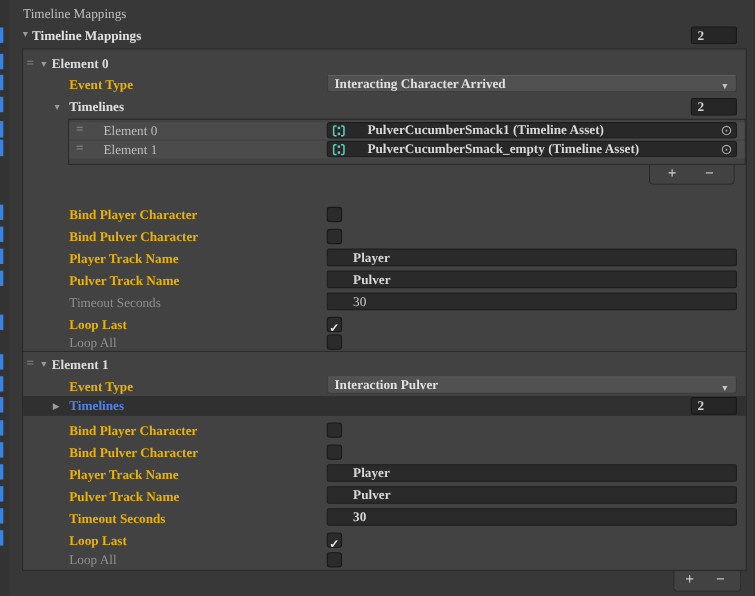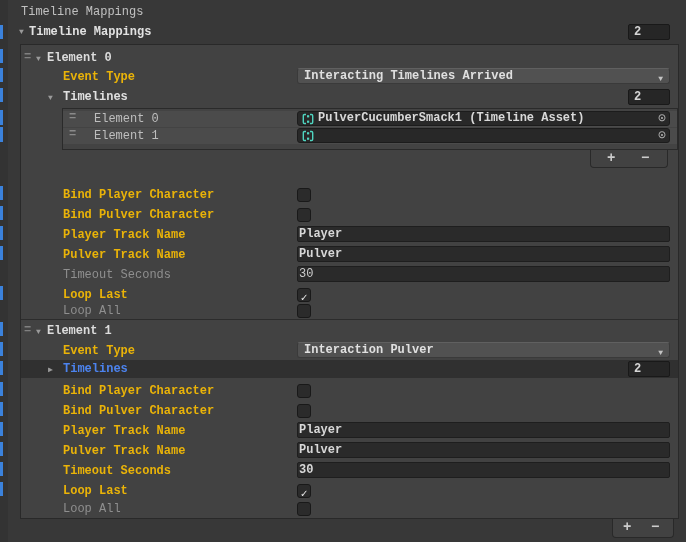--- a/index.html
+++ b/index.html
@@ -1,17 +1,17 @@
 <!DOCTYPE html>
 <html><head>
 <meta charset="utf-8">
 <style>
   html,body{margin:0;padding:0;background:#2b2b2b;}
   .screen{position:relative;width:686px;height:542px;background:#383838;overflow:hidden;
-          font-family:Liberation Mono, monospace;font-size:12px;color:#c8c8c8;-webkit-font-smoothing:antialiased;}
+          font-family:Liberation Serif, serif;font-size:12px;color:#c8c8c8;-webkit-font-smoothing:antialiased;}
   .gutter{position:absolute;left:0;top:0;width:8px;height:542px;background:#333333;}
   .obar{position:absolute;left:0;width:3px;height:14px;background:#3b82dc;z-index:5;}
   .plabel{position:absolute;left:21px;top:4px;height:16px;line-height:16px;color:#c1c1c1;}
   .hdrrow{position:absolute;left:8px;right:0;top:23px;height:18px;}
   .arrow{color:#9a9a9a;font-size:8px;}
   .hdrrow .arrow{position:absolute;left:11px;top:1px;line-height:16px;}
   .hdrrow .t{position:absolute;left:21px;top:0;line-height:18px;font-weight:bold;color:#e2e2e2;}
   .countf{position:absolute;width:42px;height:16px;background:#262626;border:1px solid #191919;border-radius:2px;
           box-sizing:border-box;font-weight:bold;color:#d5d5d5;line-height:14px;padding-left:5px;}
   .box{position:absolute;left:20px;top:44px;width:659px;height:475px;background:#424242;
@@ -24,33 +24,33 @@
   .lb.b{font-weight:bold;color:#eab308;}
   .lb.dim{color:#8f8f8f;}
   .fold .arrow{position:absolute;left:27px;top:1px;}
   .fold .t{position:absolute;left:42px;font-weight:bold;color:#e0e0e0;}
   .fold .t.blue{color:#4c83ee;}
   .val{position:absolute;left:276px;width:373px;box-sizing:border-box;}
   .drop{height:16px;background:#515151;border:1px solid #3a3a3a;border-top-color:#606060;border-radius:3px;
         font-weight:bold;color:#e0e0e0;line-height:14px;padding-left:6px;}
   .drop .da{position:absolute;right:6px;top:3px;font-size:8px;color:#c4c4c4;}
   .tfield{height:16px;background:#2a2a2a;border:1px solid #1e1e1e;border-radius:2px;
-          color:#cccccc;line-height:14px;padding-left:1px;}
+          color:#cccccc;line-height:14px;padding-left:23px;}
   .tfield.b{font-weight:bold;color:#d8d8d8;}
   .cb{position:absolute;left:276px;width:14px;height:14px;background:#2b2b2b;border:1px solid #191919;
       border-radius:3px;box-sizing:border-box;text-align:center;}
   .cb .check{color:#e8e8e8;font-weight:bold;font-size:11px;line-height:12px;}
   .ibox{position:absolute;left:41px;top:63px;width:616px;height:42px;background:#434343;
         border:1px solid #2a2a2a;box-sizing:border-box;}
   .irow{position:absolute;left:0;right:0;height:16px;background:#4b4b4b;line-height:16px;}
   .irow .handle{left:6px;top:-2px;color:#8a8a8a;}
   .irow .lb{left:31px;color:#bebebe;}
   .objf{position:absolute;left:234px;top:0px;width:373px;height:15px;background:#282828;
         border:1px solid #1c1c1c;border-radius:3px;box-sizing:border-box;display:flex;align-items:center;
-        padding:0 3px 0 4px;gap:4px;}
+        padding:0 3px 0 4px;gap:20px;}
   .objf .ot{font-weight:bold;color:#d9d9d9;line-height:13px;white-space:nowrap;overflow:hidden;}
   .picker{margin-left:auto;color:#ababab;font-size:13px;line-height:13px;}
   .lfoot{position:absolute;background:#424242;border:1px solid #292929;border-top:none;
          border-radius:0 0 4px 4px;box-sizing:border-box;}
   .lfoot .pm{position:absolute;top:0;color:#cccccc;font-weight:bold;font-size:14px;line-height:17px;}
   .sep{position:absolute;left:0;right:0;height:1px;background:#2c2c2c;}
   .hilite{position:absolute;left:0;right:0;height:18px;background:#303030;}
 </style>
 </head>
 <body>
@@ -91,21 +91,21 @@
 
     <div class="row etitle" style="top:4px">
       <span class="handle">=</span>
       <span class="arrow">▼</span>
       <span class="t">Element 0</span>
     </div>
 
     <div class="row" style="top:23px">
       <span class="lb b">Event Type</span>
       <div class="val drop">
-        <span>Interacting Timelines Arrived</span>
+        <span>Interacting Character Arrived</span>
         <span class="da">▼</span>
       </div>
     </div>
 
     <div class="row fold" style="top:43px">
       <span class="arrow">▼</span>
       <span class="t">Timelines</span>
       <div class="countf" style="left:607px;top:1px">2</div>
     </div>
 
@@ -127,20 +127,21 @@
       <div class="irow" style="top:19px">
         <span class="handle">=</span>
         <span class="lb">Element 1</span>
         <div class="objf">
           <svg width="12" height="12" viewBox="0 0 12 12">
             <path d="M4 1.5 H2.5 A1.2 1.2 0 0 0 1.3 2.7 V9.3 A1.2 1.2 0 0 0 2.5 10.5 H4" fill="none" stroke-width="1.4" stroke="#4fd4c0"></path>
             <path d="M8 1.5 H9.5 A1.2 1.2 0 0 1 10.7 2.7 V9.3 A1.2 1.2 0 0 1 9.5 10.5 H8" fill="none" stroke-width="1.4" stroke="#4fd4c0"></path>
             <rect x="5" y="2.2" width="2.2" height="2.2" fill="#4fd4c0"></rect>
             <rect x="5" y="7.6" width="2.2" height="2.2" fill="#4fd4c0"></rect>
           </svg>
+          <span class="ot">PulverCucumberSmack_empty (Timeline Asset)</span>
           <span class="picker">⊙</span>
         </div>
       </div>
     </div>
     <div class="lfoot" style="left:569px;top:105px;width:78px;height:18px">
       <span class="pm" style="left:16px">+</span>
       <span class="pm" style="left:50px">−</span>
     </div>
 
     <div class="row" style="top:141px">

